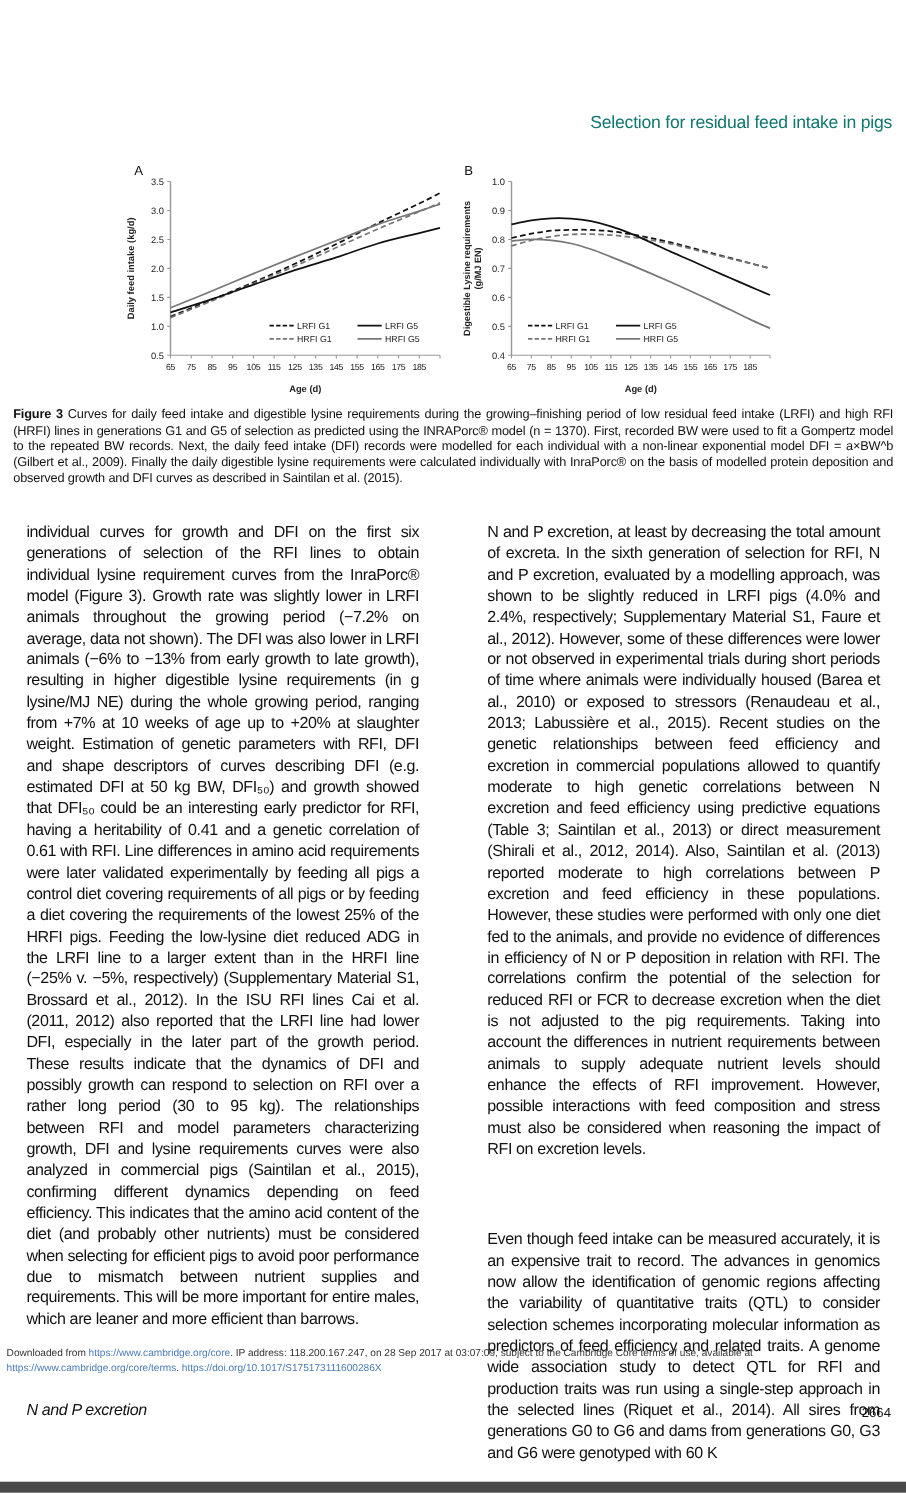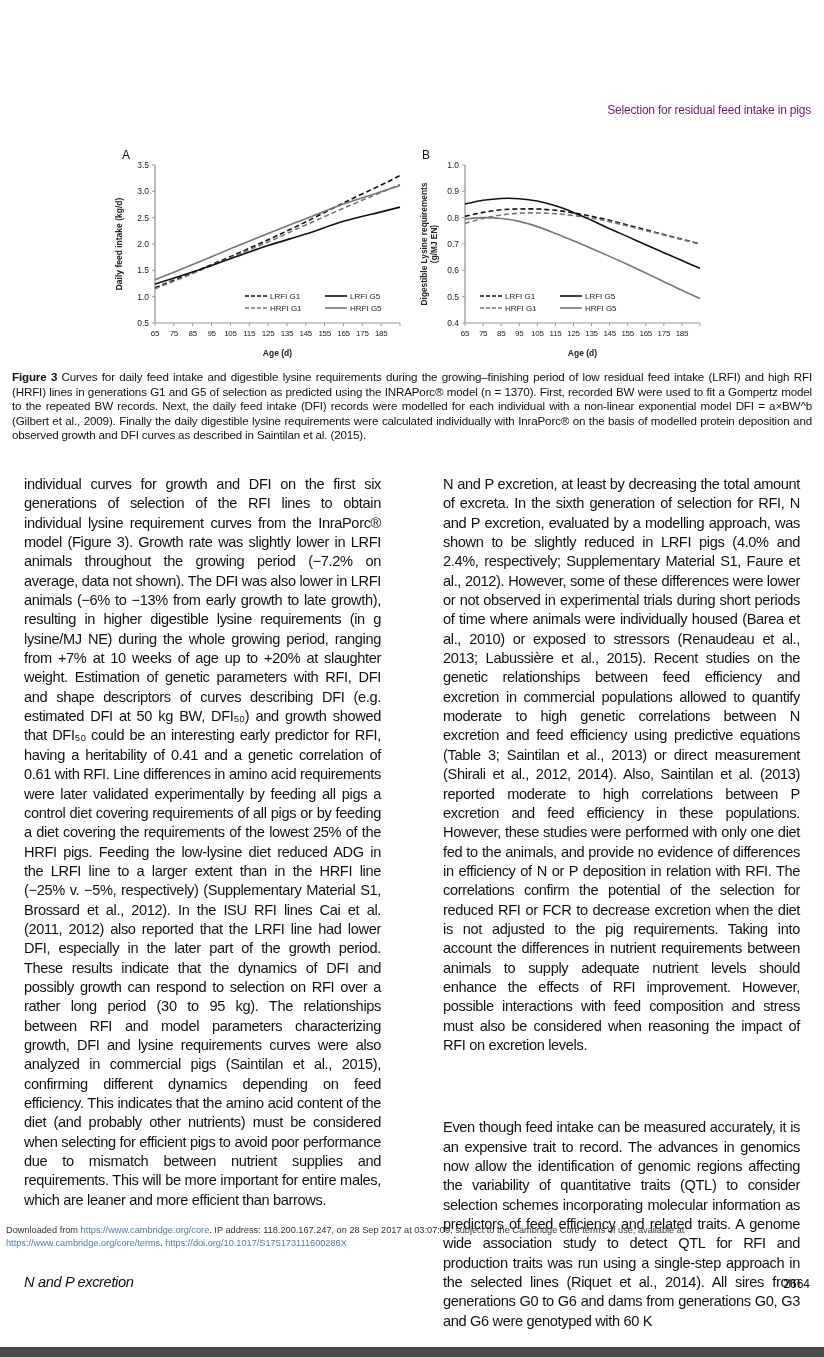--- a/index.html
+++ b/index.html
@@ -1,17 +1,17 @@
 <!DOCTYPE html>
 <html><head>
 <meta charset="utf-8">
 <style>
   html,body{margin:0;padding:0;background:#fff;}
   body{width:824px;height:1357px;position:relative;overflow:hidden;font-family:"Liberation Sans",sans-serif;color:#111;}
-  .running-head{position:absolute;top:103px;right:13px;font-size:12px;color:#701a75;letter-spacing:-0.2px;}
+  .running-head{position:absolute;top:103px;right:13px;font-size:16px;color:#0f766e;letter-spacing:-0.2px;}
   .chart-wrap{position:absolute;top:145px;left:100px;width:620px;height:220px;}
   svg text{font-family:"Liberation Sans",sans-serif;}
   .caption{position:absolute;top:370px;left:12px;width:800px;font-size:11.6px;line-height:14.6px;text-align:justify;color:#111;letter-spacing:-0.15px;}
   .caption b{font-weight:bold;}
   .col{position:absolute;top:463px;width:381px;font-size:14.6px;line-height:19.35px;text-align:justify;color:#111;letter-spacing:-0.35px;}
   .col.left{left:12px;}
   .col.right{left:431px;}
   .col p{margin:12px;}
   .sec-head{font-style:italic;margin:0;}
   .gap{height:39px;}

